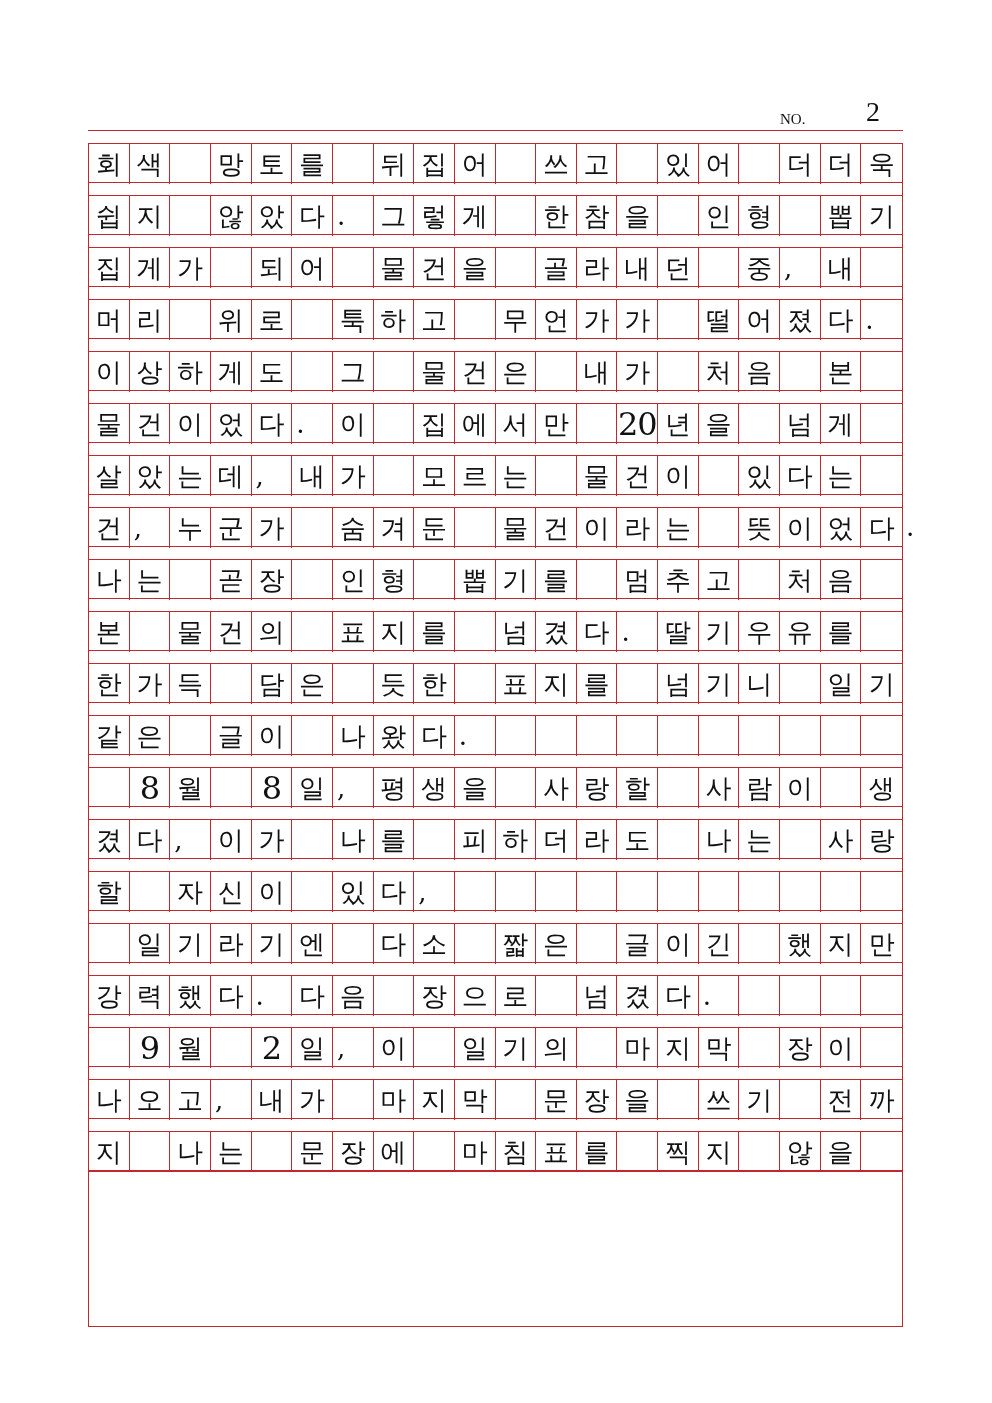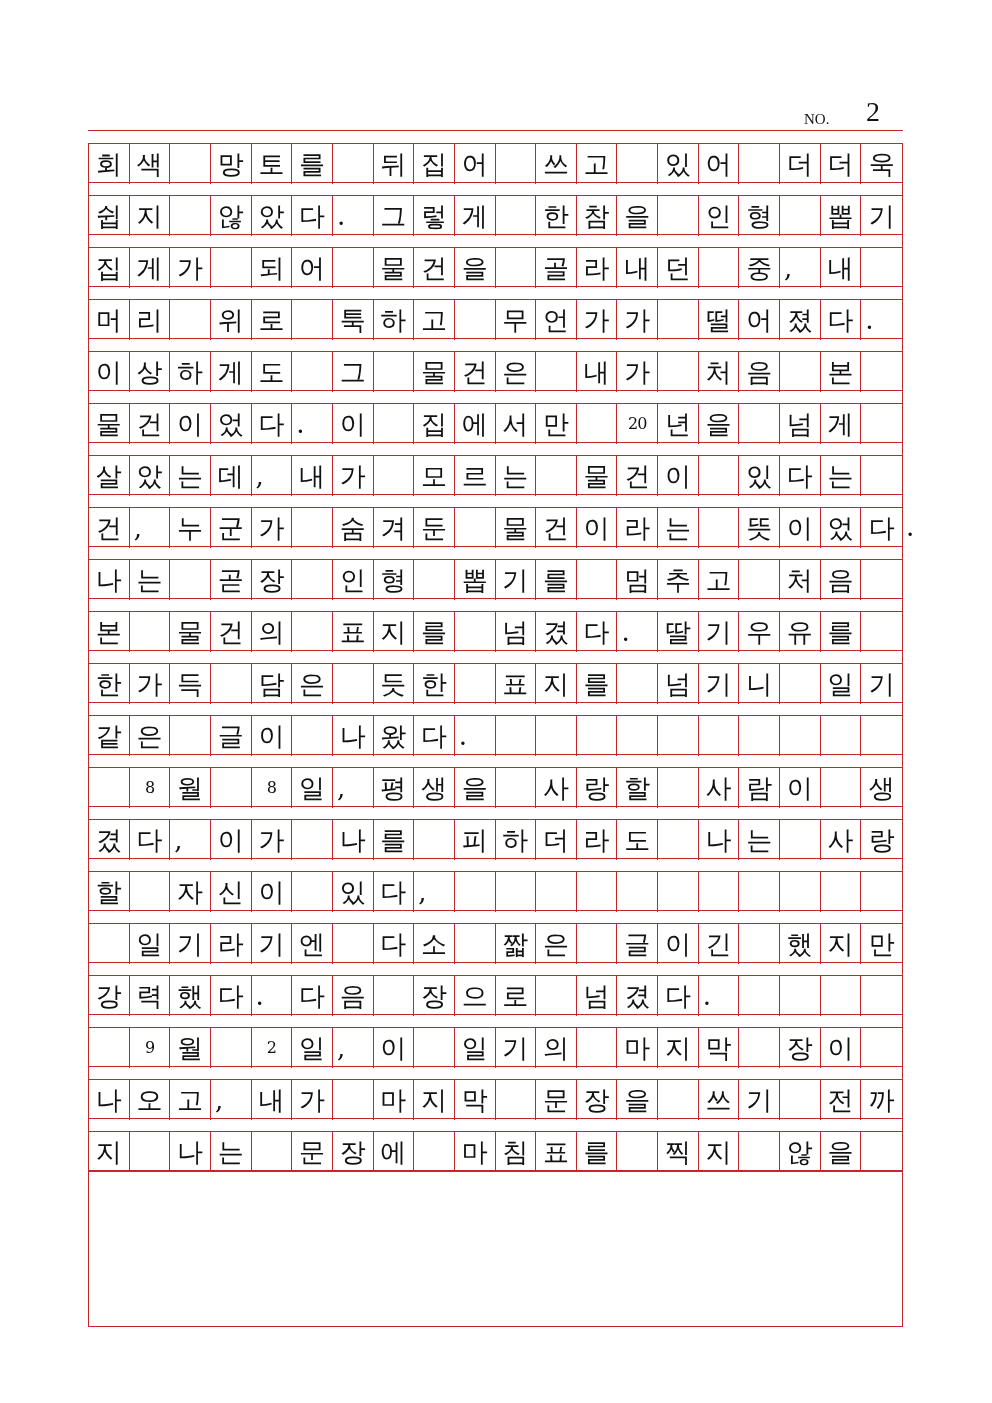--- a/index.html
+++ b/index.html
@@ -1,33 +1,33 @@
 <!DOCTYPE html>
 <html><head>
 <meta charset="utf-8">
 <style>
   html, body { margin: 0; padding: 0; background: #ffffff; }
   body { width: 992px; height: 1403px; position: relative; overflow: hidden;
          font-family: "DejaVu Serif", "Liberation Serif", serif; color: #111; }
-  .page-no-label { position: absolute; left: 804px; top: 111px; font-size: 15px;
+  .page-no-label { position: absolute; left: 780px; top: 111px; font-size: 15px;
          font-family: "Liberation Serif", "DejaVu Serif", serif; letter-spacing: 0px; }
   .page-no-value { position: absolute; left: 866px; top: 96px; font-size: 28px;
          font-family: "Liberation Serif", "DejaVu Serif", serif; }
   .header-rule { position: absolute; left: 88px; top: 130px; width: 815px; height: 0;
          border-top: 1.5px solid #c0282d; }
   .grid { position: absolute; left: 88px; top: 143px; width: 815px; }
   .row { position: relative; height: 52px; }
   .cells { position: absolute; left: 0; top: 0; width: 815px; height: 40px;
          display: grid; grid-template-columns: repeat(20, 1fr);
          border: 1px solid #c0282d; box-sizing: border-box; }
   .cell { border-right: 1px solid #c0282d; box-sizing: border-box;
          display: flex; align-items: center; justify-content: center;
          font-size: 26px; line-height: 40px; white-space: nowrap; overflow: visible; }
   .cell:last-child { border-right: none; }
-  .cell.num { font-size: 16px; letter-spacing: -1px; }
+  .cell.num { font-size: 32px; letter-spacing: -1px; }
   .cell.punct { justify-content: flex-start; padding-left: 4px; }
   .gap { position: absolute; left: 0; top: 40px; width: 815px; height: 12px;
          border-left: 1px solid #c0282d; border-right: 1px solid #c0282d; box-sizing: border-box; }
   .overflow-mark { position: absolute; left: 818px; top: 0; height: 40px; line-height: 40px;
          font-size: 26px; }
   .bottom-box { position: absolute; left: 88px; top: 1171px; width: 815px; height: 156px;
          border: 1px solid #c0282d; border-bottom-width: 1.5px; box-sizing: border-box; }
 </style>
 </head>
 <body>

